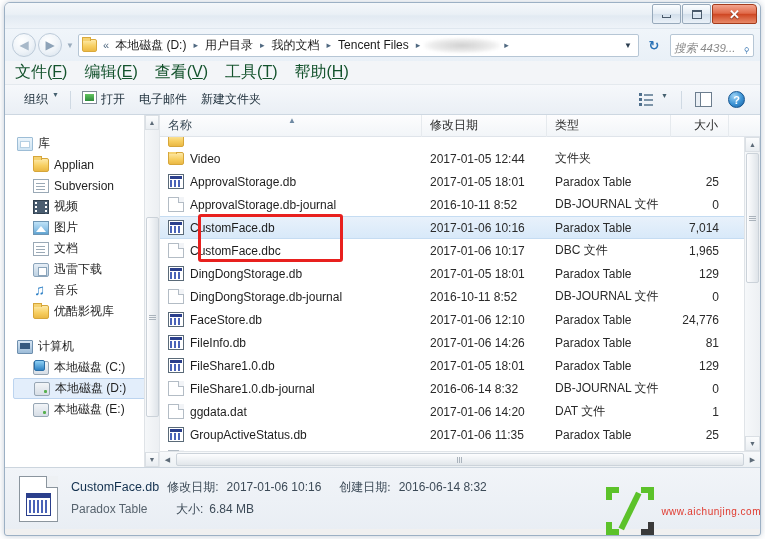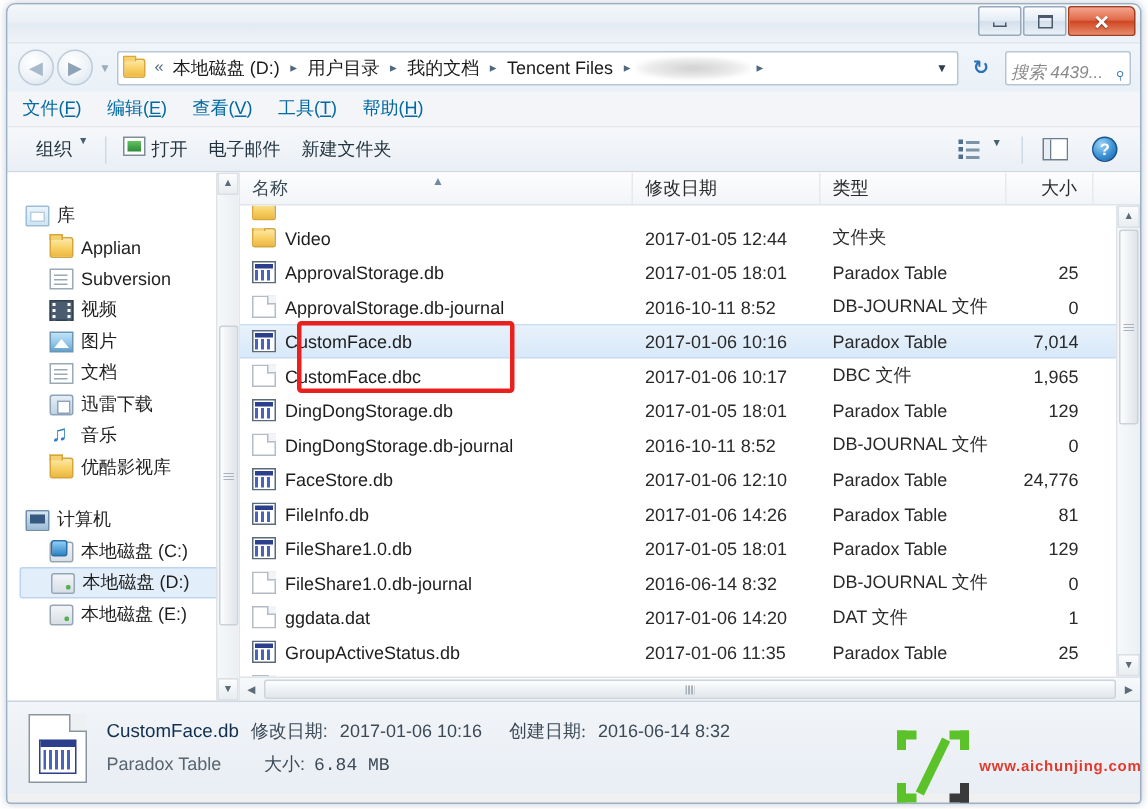--- a/index.html
+++ b/index.html
@@ -130,21 +130,21 @@
   .searchbox .mag { color: #2f6fae; font-size: 12px; transform: rotate(-45deg); }
 
   
   .menubar {
     height: 24px;
     background: #f3f5f8;
     display: flex; align-items: center;
     padding-left: 10px; gap: 17px;
     border-bottom: 1px solid #e4e9ee;
   }
-  .menuitem { font-size: 12px; color: #0369a1; }
+  .menuitem { font-size: 16px; color: #14532d; }
   .menuitem u { text-decoration: underline; }
 
   
   .toolbar {
     height: 30px;
     background: linear-gradient(to bottom,#f6f8fb 0%,#eaeff5 100%);
     border-bottom: 1px solid #cdd7e1;
     display: flex; align-items: center;
     padding: 0 6px 0 12px;
   }
@@ -339,21 +339,21 @@
   }
   .wmlogo .br { position:absolute; width:13px; height:13px; }
   .wmlogo .tl { left:0; top:0; border-left:6px solid #5cc22a; border-top:6px solid #5cc22a; }
   .wmlogo .tr { right:0; top:0; border-right:6px solid #5cc22a; border-top:6px solid #5cc22a; }
   .wmlogo .bl { left:0; bottom:0; border-left:6px solid #5cc22a; border-bottom:6px solid #5cc22a; }
   .wmlogo .brr { right:0; bottom:0; border-right:6px solid #3a3a3a; border-bottom:6px solid #3a3a3a; }
   .wmlogo .slash { position:absolute; left:21px; top:4px; width:6px; height:40px;
       background:#5cc22a; transform: rotate(26deg); }
   .wmtext { display:flex; flex-direction:column; }
   .wmcn { font-size: 27px; color:#3a3a3a; font-weight: bold; letter-spacing: 1px; line-height: 1.05; }
-  .wmurl { font-size: 10px; color:#e03a2f; letter-spacing: 0.5px; margin-top: 1px; font-weight: bold; }
+  .wmurl { font-size: 10px; color:#e03a2f; letter-spacing: 0.5px; margin-top: 1px; }
 </style>
 </head>
 <body>
 
 <div class="desktop">
   <div class="window">
 
     <div class="titlebar">
       <div class="winbtns">
         <div class="wb">
@@ -714,21 +714,21 @@
         <div class="drow1">
           <span class="dname">CustomFace.db</span>
           <span class="dmeta">修改日期:</span>
           <span class="dmeta">2017-01-06 10:16</span>
           <span class="dcreate">创建日期:</span>
           <span class="dmeta">2016-06-14 8:32</span>
         </div>
         <div class="drow2">
           <span class="dtype">Paradox Table</span>
           <span class="dsize">大小:</span>
-          <span class="dsize" style="margin-left:6px;font-family:Liberation Mono, monospace;">6.84 MB</span>
+          <span class="dsize" style="margin-left:6px;">6.84 MB</span>
         </div>
       </div>
     </div>
 
     <div class="redbox"></div>
   </div>
 
   <div class="watermark">
     <div class="wmlogo">
       <span class="br tl"></span>

